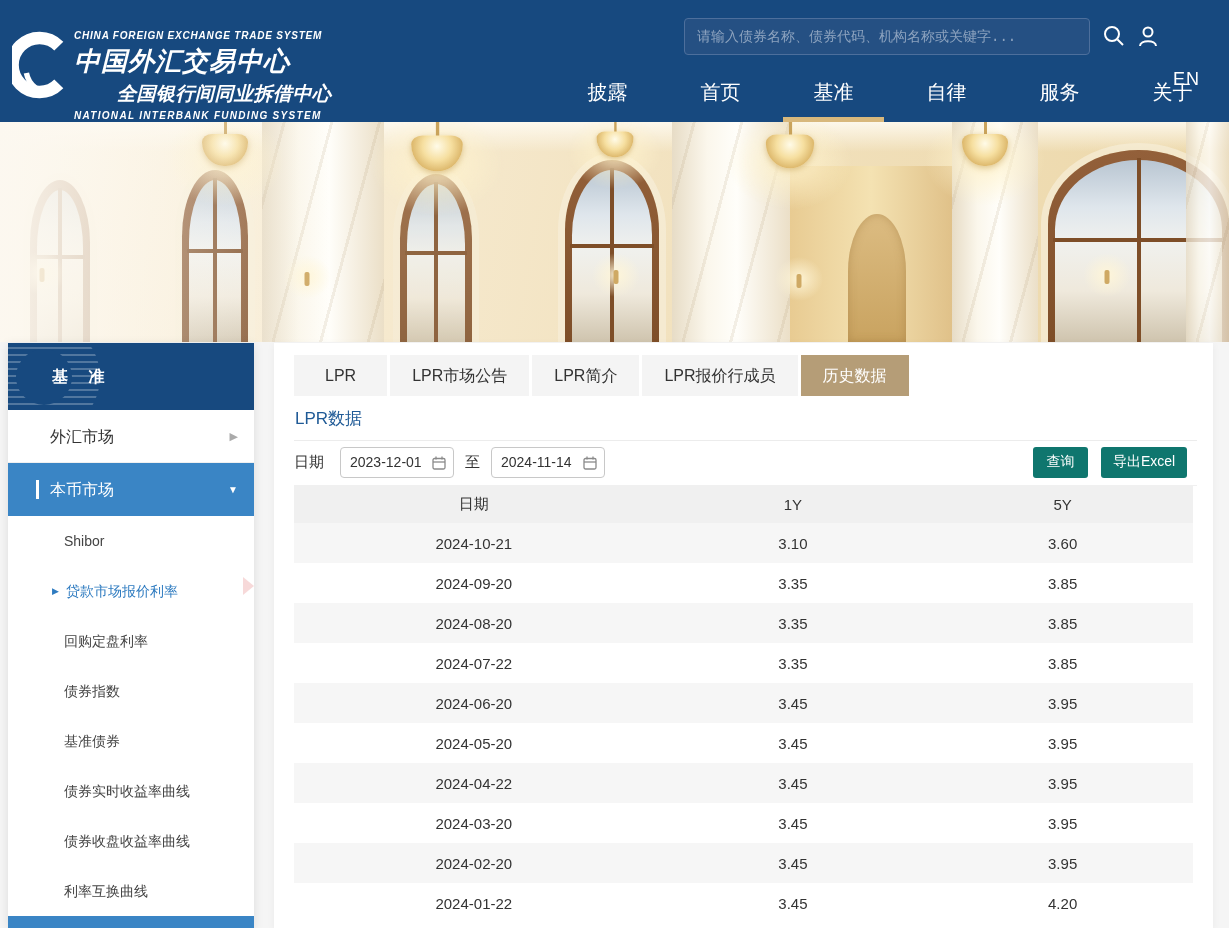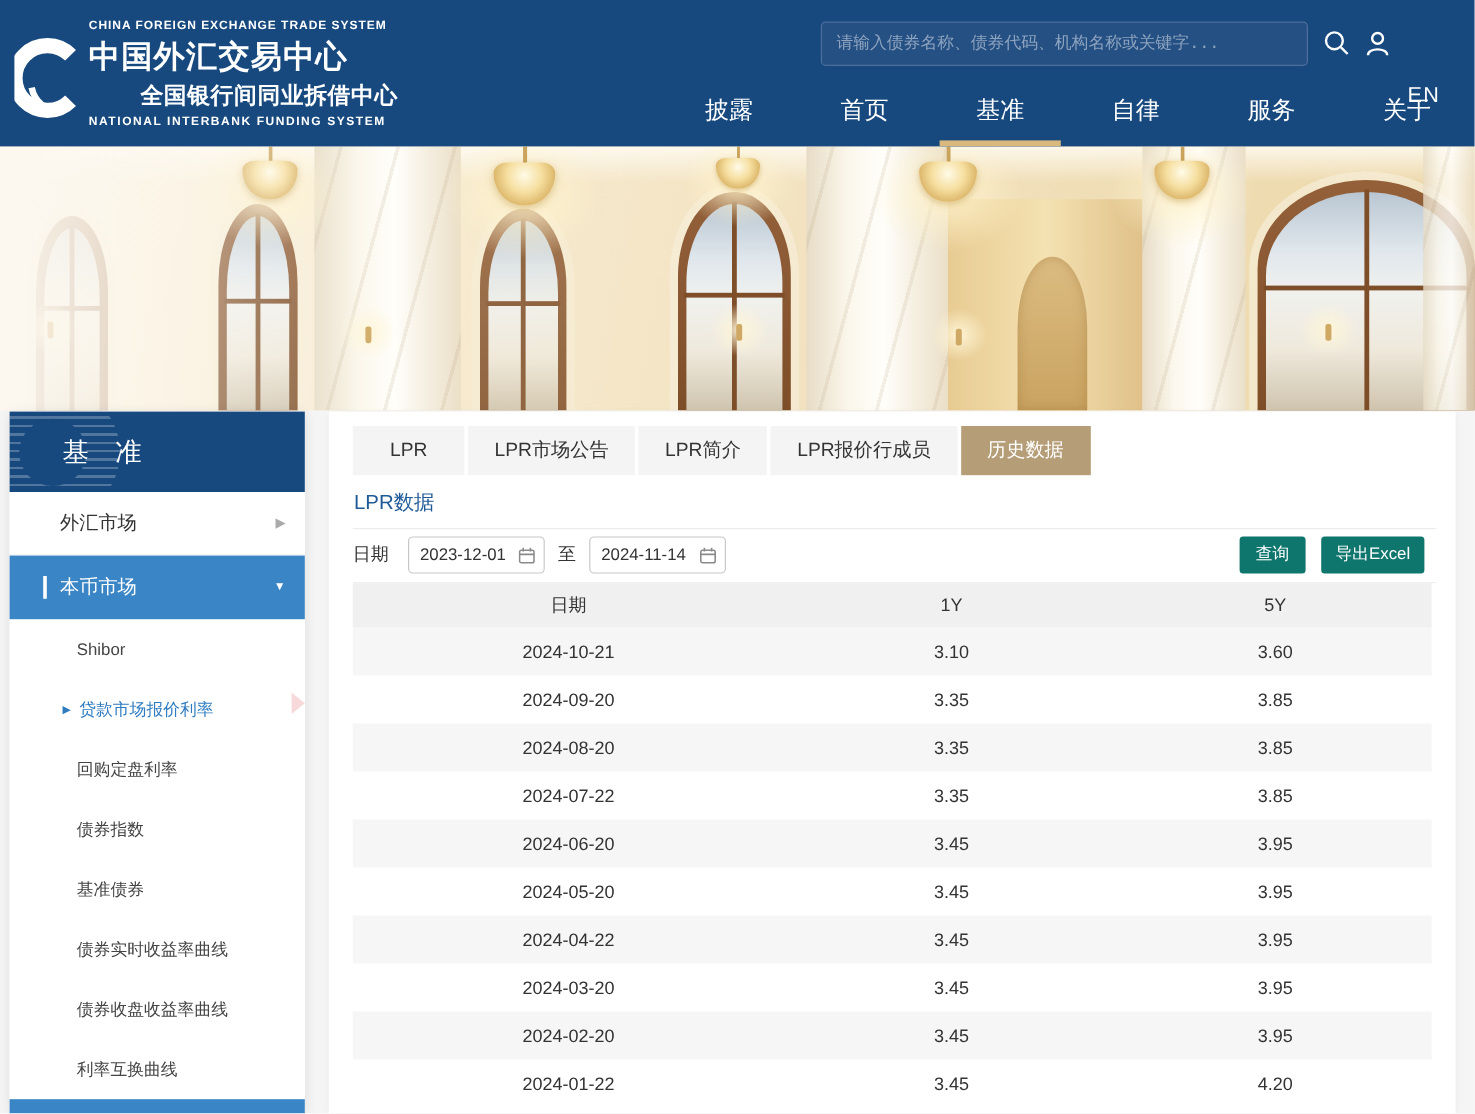--- a/index.html
+++ b/index.html
@@ -3,21 +3,21 @@
 <meta charset="utf-8">
 <style>
   * { margin:0; padding:0; box-sizing:border-box; }
   body { font-family:"Liberation Sans","DejaVu Sans",sans-serif; }
   .page { position:relative; width:1229px; height:928px; overflow:hidden; background:#f5f5f5; }
 
   
   .header { position:absolute; top:0; left:0; width:1229px; height:122px; background:#17497f; overflow:hidden; z-index:5; }
   .logo { position:absolute; left:10px; top:16px; width:290px; height:96px; }
   .logo-c { position:absolute; left:2px; top:8px; }
-  .logo-text { position:absolute; left:64px; top:0; width:226px; color:#fff; }
+  .logo-text { position:absolute; left:64px; top:14px; width:226px; color:#fff;font-style:italic; }
   .lg1 { font-size:10px; letter-spacing:0.8px; font-weight:bold; white-space:nowrap; }
   .lg2 { font-size:26px; font-weight:bold; letter-spacing:1px; margin-top:3px; white-space:nowrap; font-family:"Liberation Serif","DejaVu Serif",serif; }
   .lg3 { font-size:19px; font-weight:bold; letter-spacing:0.5px; margin-top:2px; white-space:nowrap;margin-left:43px; }
   .lg4 { font-size:10px; letter-spacing:1.3px; font-weight:bold; margin-top:3px; white-space:nowrap; }
   .search-box { position:absolute; left:684px; top:18px; width:406px; height:37px; background:#255083; border:1px solid #4d6f9c; border-radius:4px; }
   .search-box input { width:100%; height:100%; background:transparent; border:none; outline:none; color:#cdd9e8; font-size:14px; padding:0 12px; font-family:Liberation Mono, monospace; }
   .search-box input::placeholder { color:#8da3bf; }
   .hdr-ico { position:absolute; top:24px; cursor:pointer; }
   .ico-search { left:1102px; }
   .ico-user { left:1136px; }
@@ -49,21 +49,21 @@
   .sconce::before { content:""; position:absolute; left:50%; top:50%; transform:translate(-50%,-50%); width:48px; height:44px; background:radial-gradient(closest-side,rgba(255,246,216,.95),rgba(255,246,216,0)); }
   .sconce::after { content:""; position:absolute; left:50%; top:4px; transform:translateX(-50%); width:5px; height:14px; background:#cfa964; border-radius:2px; }
   .hero-fade { position:absolute; inset:0; background:linear-gradient(90deg,rgba(252,248,240,.95) 0%,rgba(252,248,240,.5) 10%,rgba(252,248,240,0) 27%); }
 
   
   .sidebar { position:absolute; left:8px; top:343px; width:246px; height:585px; background:#fff; box-shadow:0 2px 10px rgba(0,0,0,.1); z-index:4; }
   .side-head { position:relative; height:67px; background:#17497f; overflow:hidden; }
   .wm-outer { position:absolute; left:-20px; top:-22px; width:112px; height:112px; border-radius:50%;
     background:repeating-linear-gradient(0deg,rgba(255,255,255,.25) 0 2px,transparent 2px 7px); }
   .wm-inner { position:absolute; left:8px; top:6px; width:56px; height:56px; border-radius:50%; background:#17497f; }
-  .side-title { position:absolute; left:44px; top:0; line-height:67px; color:#fff; font-size:22px; font-weight:normal; letter-spacing:8px; }
+  .side-title { position:absolute; left:44px; top:0; line-height:67px; color:#fff; font-size:16px; font-weight:bold; letter-spacing:8px; }
   .side-item { position:relative; height:53px; line-height:53px; padding-left:42px; font-size:16px; color:#333; cursor:pointer; background:#fff; border-bottom:1px solid #f0f0f0; }
   .side-item .chev { position:absolute; right:16px; top:0; color:#aaa; font-size:11px; }
   .side-item.active { background:#3a85c5; color:#fff; border-bottom:none; }
   .side-item.active .vbar { position:absolute; left:28px; top:17px; width:3px; height:19px; background:#fff; }
   .side-item.active .chev { color:#fff; font-size:10px; }
   .subnav { background:#fff; }
   .sub-item { position:relative; height:50px; line-height:50px; padding-left:56px; font-size:14px; color:#444; cursor:pointer; white-space:nowrap; }
   .sub-item .tri { display:none; }
   .sub-item.active { color:#2e7bc0; padding-left:58px; }
   .sub-item.active .tri { display:inline; position:absolute; left:44px; font-size:9px; color:#2e7bc0; }

